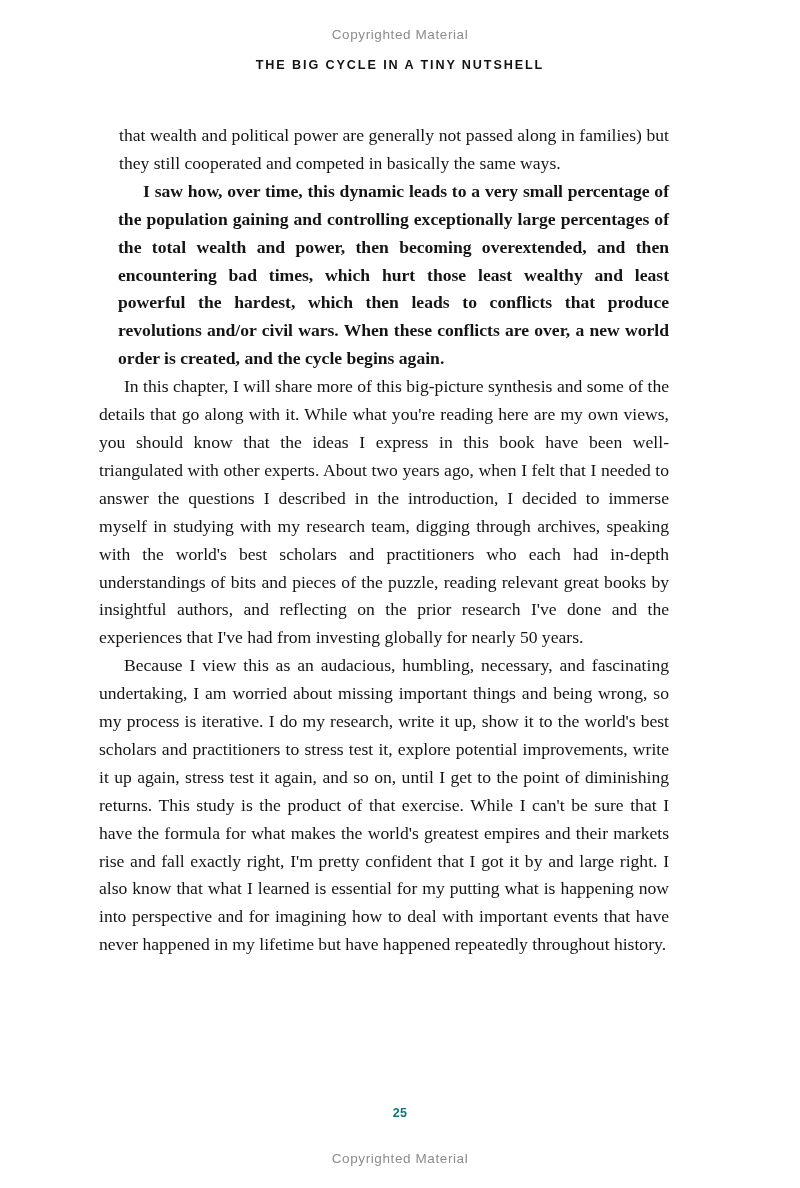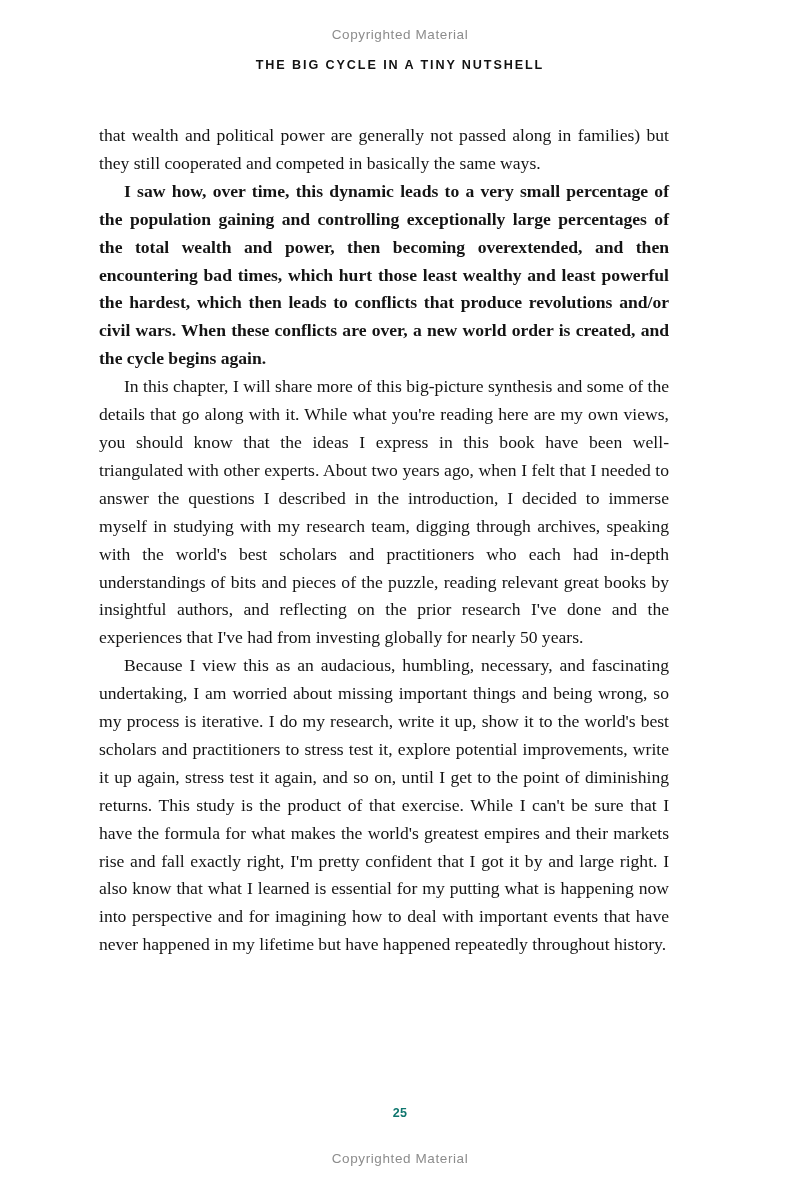--- a/index.html
+++ b/index.html
@@ -62,27 +62,29 @@
     text-justify: inter-word;
     hyphens: none;
     color: #141414;
     font-variant-ligatures: common-ligatures;
   }
   .para.indent {
     text-indent: 25px;
   }
   .para.first {
     text-indent: 0;
+    margin-left: 20px;
   }
   .para b, .para .bold {
     font-weight: normal;
   }
   
   .para.all-bold {
     font-weight: bold;
+    margin-left: 19px;
   }
 
   
   .page-number {
     position: absolute;
     bottom: 68px;
     left: 0;
     width: 800px;
     text-align: center;
     font-family: "Liberation Sans", "DejaVu Sans", sans-serif;

